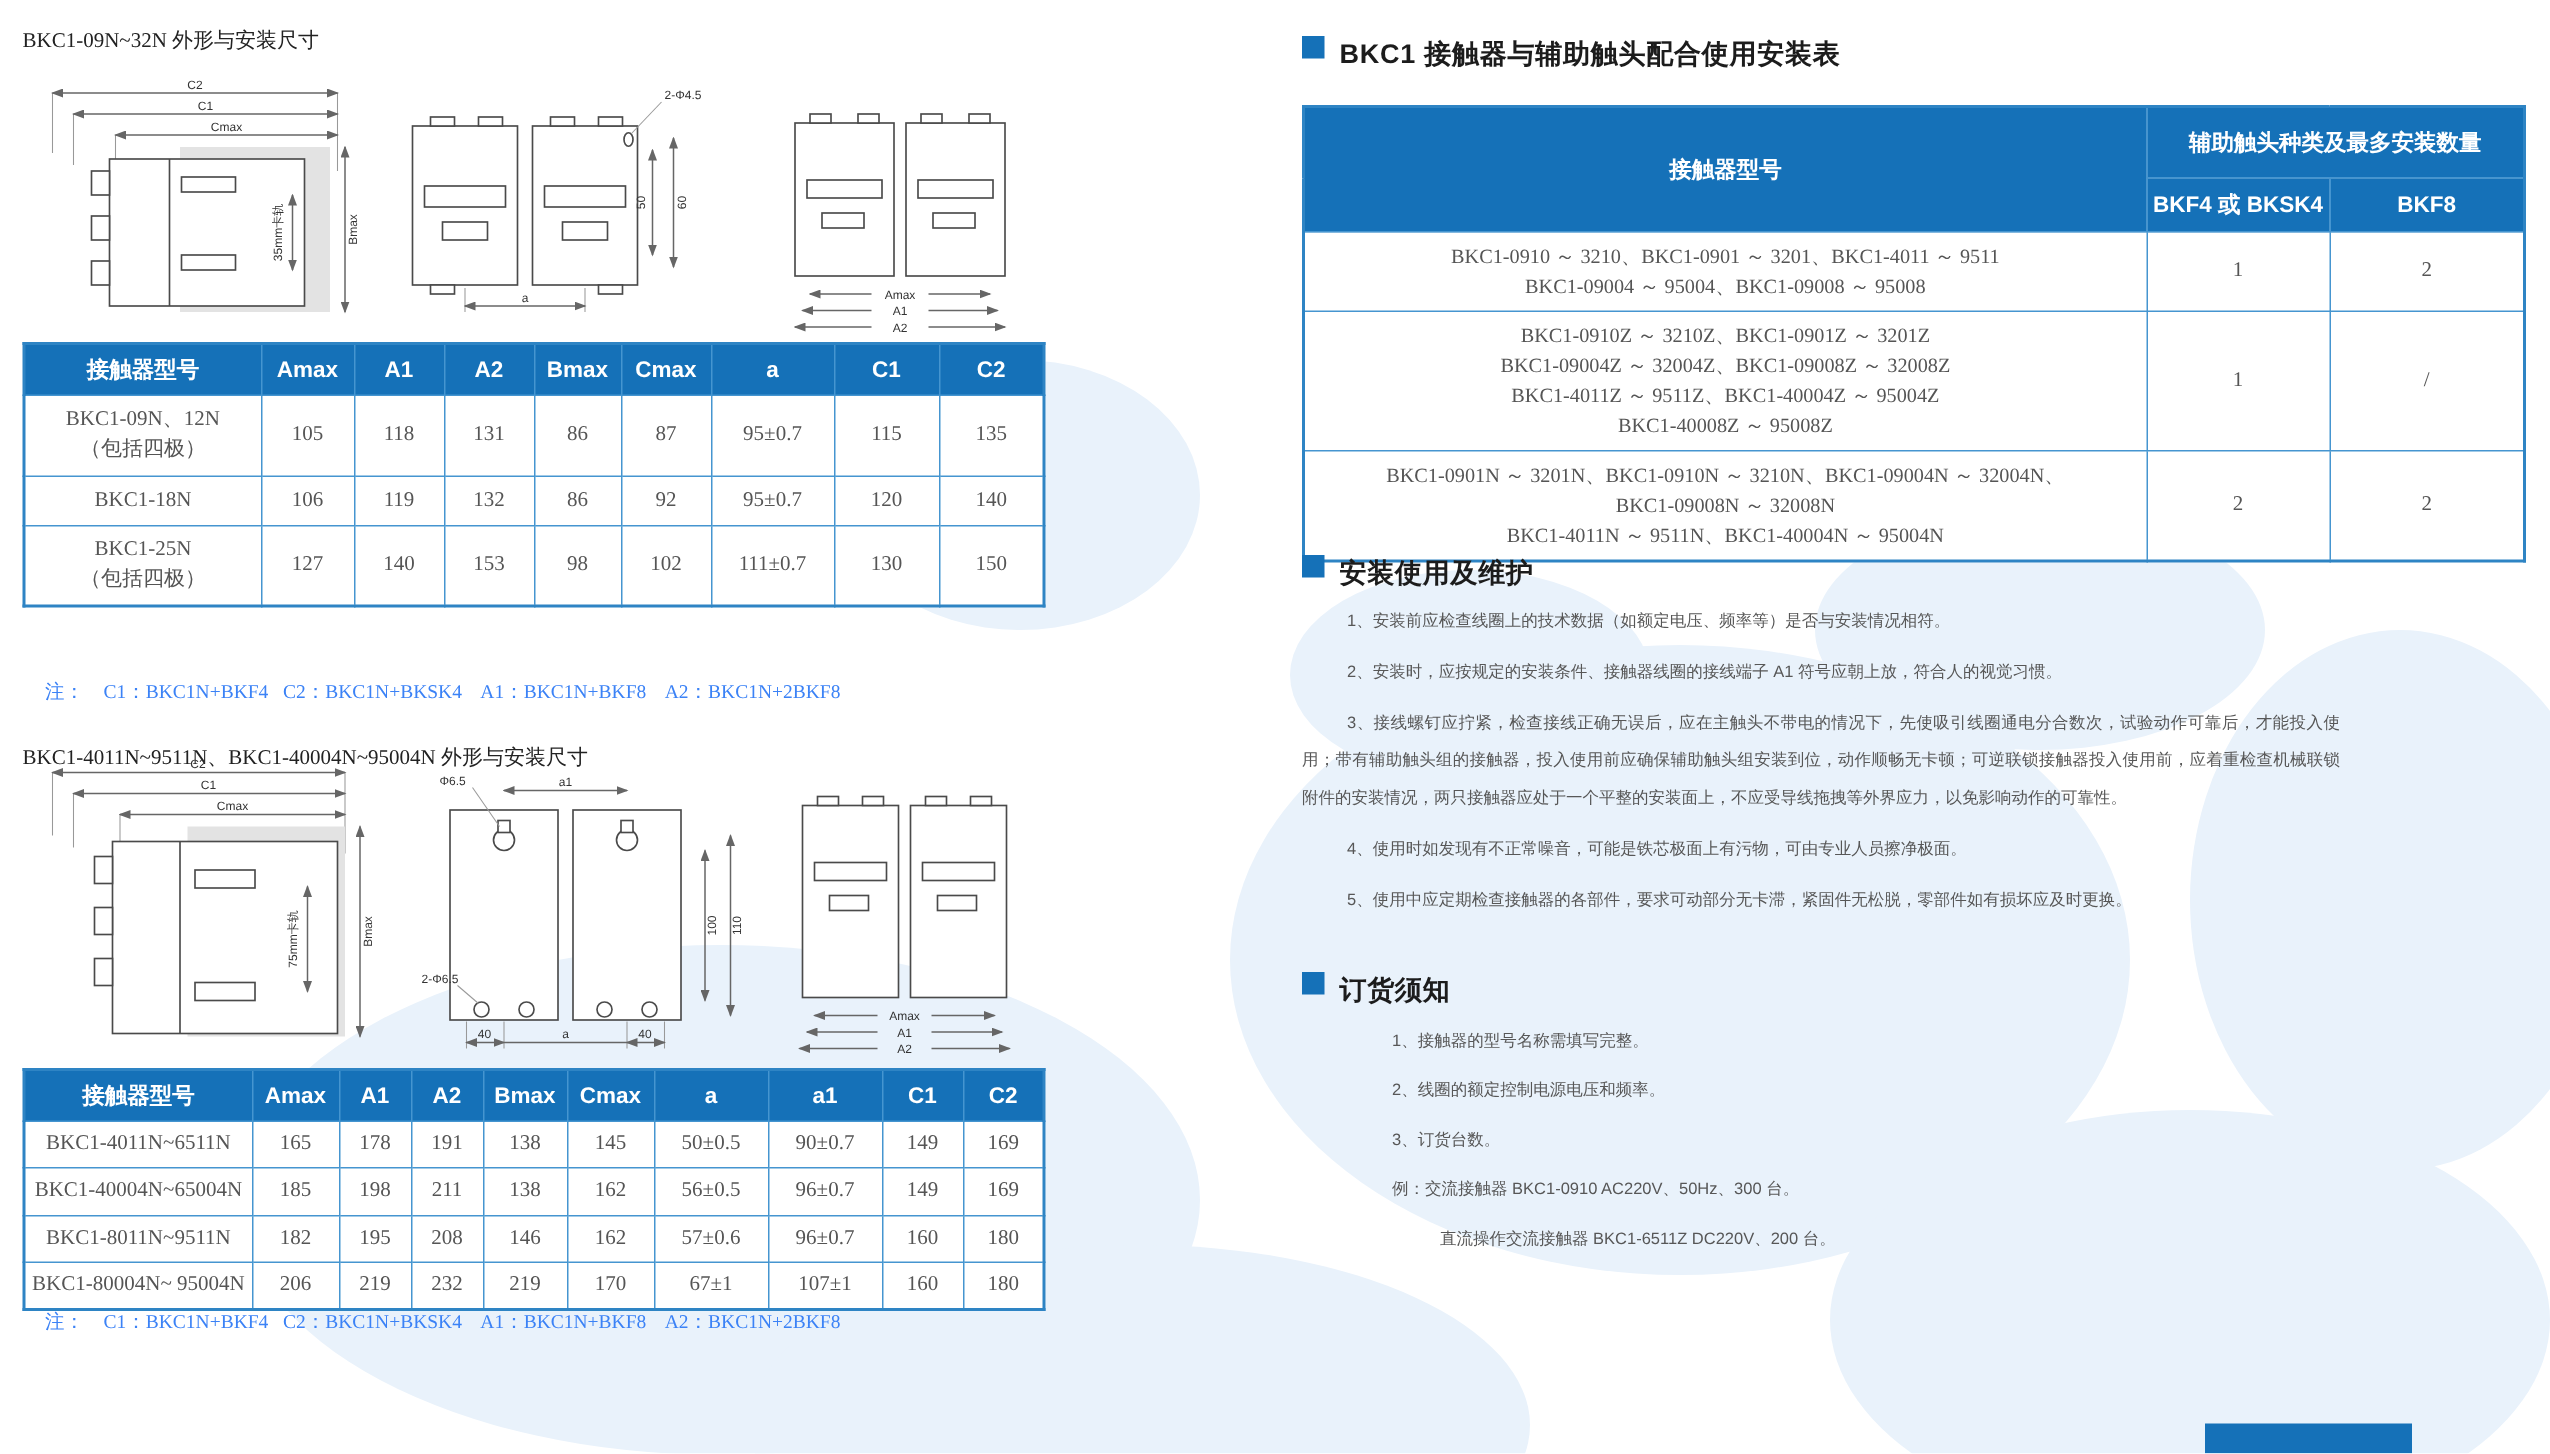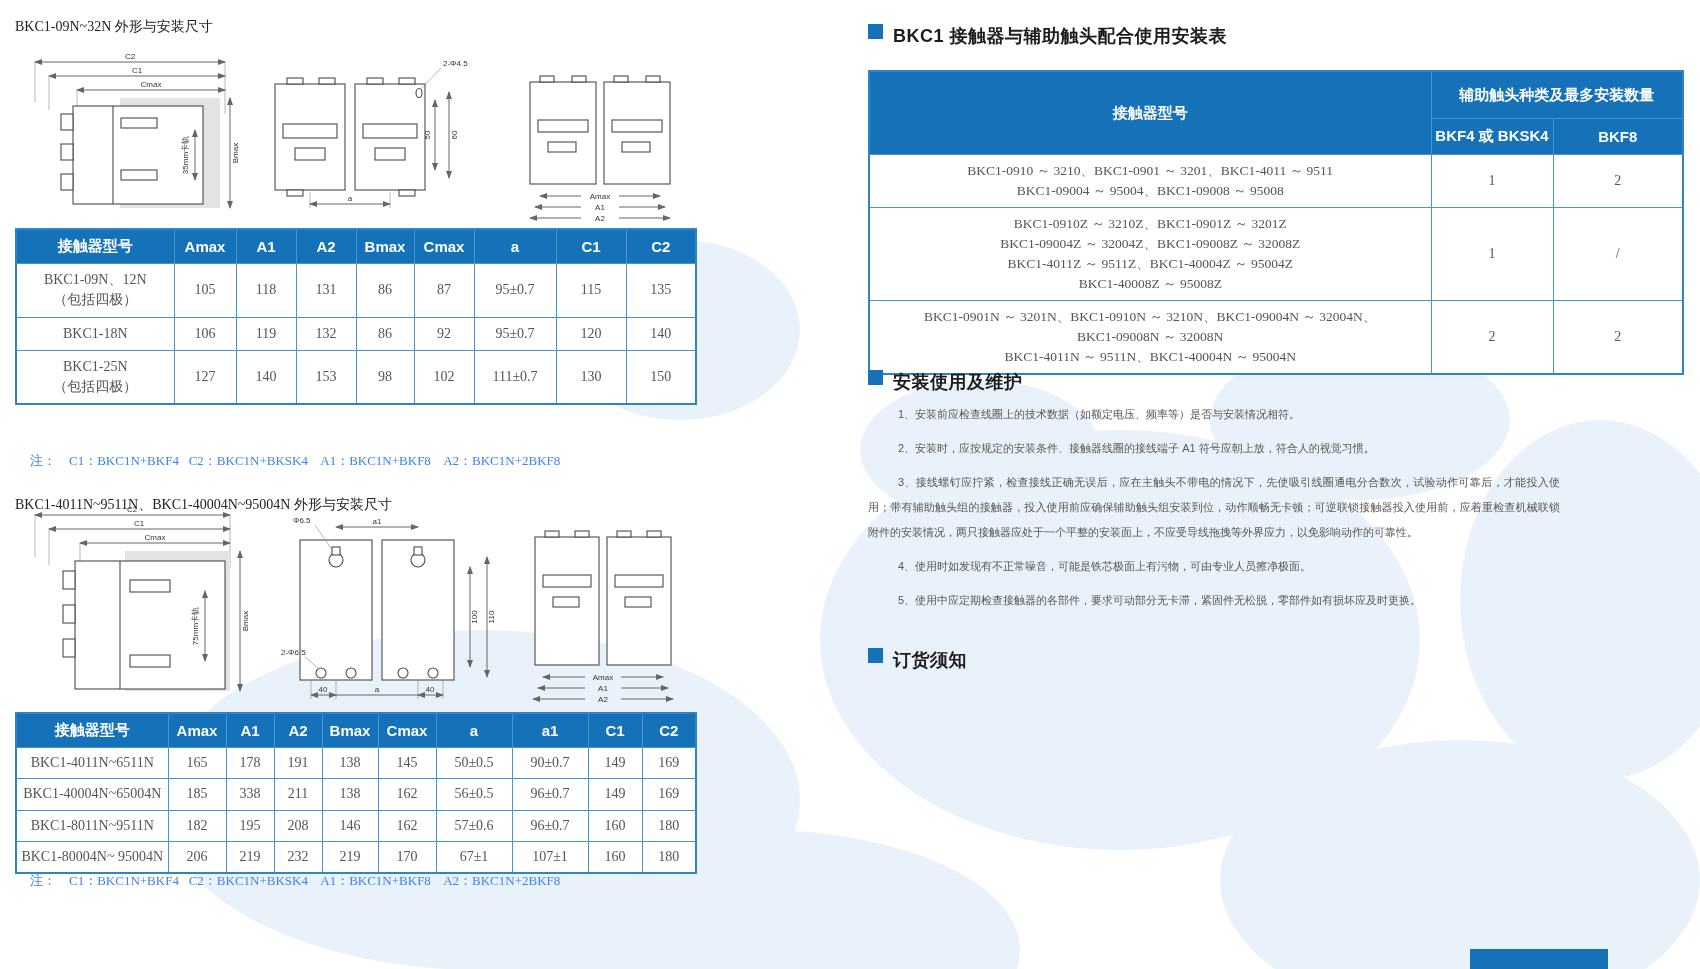--- a/index.html
+++ b/index.html
@@ -352,21 +352,21 @@
             <td>138</td>
             <td>145</td>
             <td>50±0.5</td>
             <td>90±0.7</td>
             <td>149</td>
             <td>169</td>
           </tr>
           <tr>
             <td>BKC1-40004N~65004N</td>
             <td>185</td>
-            <td>338</td>
+            <td>198</td>
             <td>211</td>
             <td>138</td>
             <td>162</td>
             <td>56±0.5</td>
             <td>96±0.7</td>
             <td>149</td>
             <td>169</td>
           </tr>
           <tr>
             <td>BKC1-8011N~9511N</td>
@@ -454,16 +454,23 @@
       <p>3、接线螺钉应拧紧，检查接线正确无误后，应在主触头不带电的情况下，先使吸引线圈通电分合数次，试验动作可靠后，才能投入使用；带有辅助触头组的接触器，投入使用前应确保辅助触头组安装到位，动作顺畅无卡顿；可逆联锁接触器投入使用前，应着重检查机械联锁附件的安装情况，两只接触器应处于一个平整的安装面上，不应受导线拖拽等外界应力，以免影响动作的可靠性。</p>
       <p>4、使用时如发现有不正常噪音，可能是铁芯极面上有污物，可由专业人员擦净极面。</p>
       <p>5、使用中应定期检查接触器的各部件，要求可动部分无卡滞，紧固件无松脱，零部件如有损坏应及时更换。</p>
     </div>
 
     <div class="sec-header" style="left:868px;top:648px;">
       <span class="sq"></span>
       <span class="t">订货须知</span>
     </div>
 
+    <div class="body-text order-list" style="left:868px;top:682px;">
+      <p class="it">1、接触器的型号名称需填写完整。</p>
+      <p class="it">2、线圈的额定控制电源电压和频率。</p>
+      <p class="it">3、订货台数。</p>
+      <p class="ex1">例：交流接触器 BKC1-0910  AC220V、50Hz、300 台。</p>
+      <p class="ex2">直流操作交流接触器 BKC1-6511Z  DC220V、200 台。</p>
+    </div>
 
     <div class="footer-bar"></div>
   </div>
 </div>
 
 </body></html>

